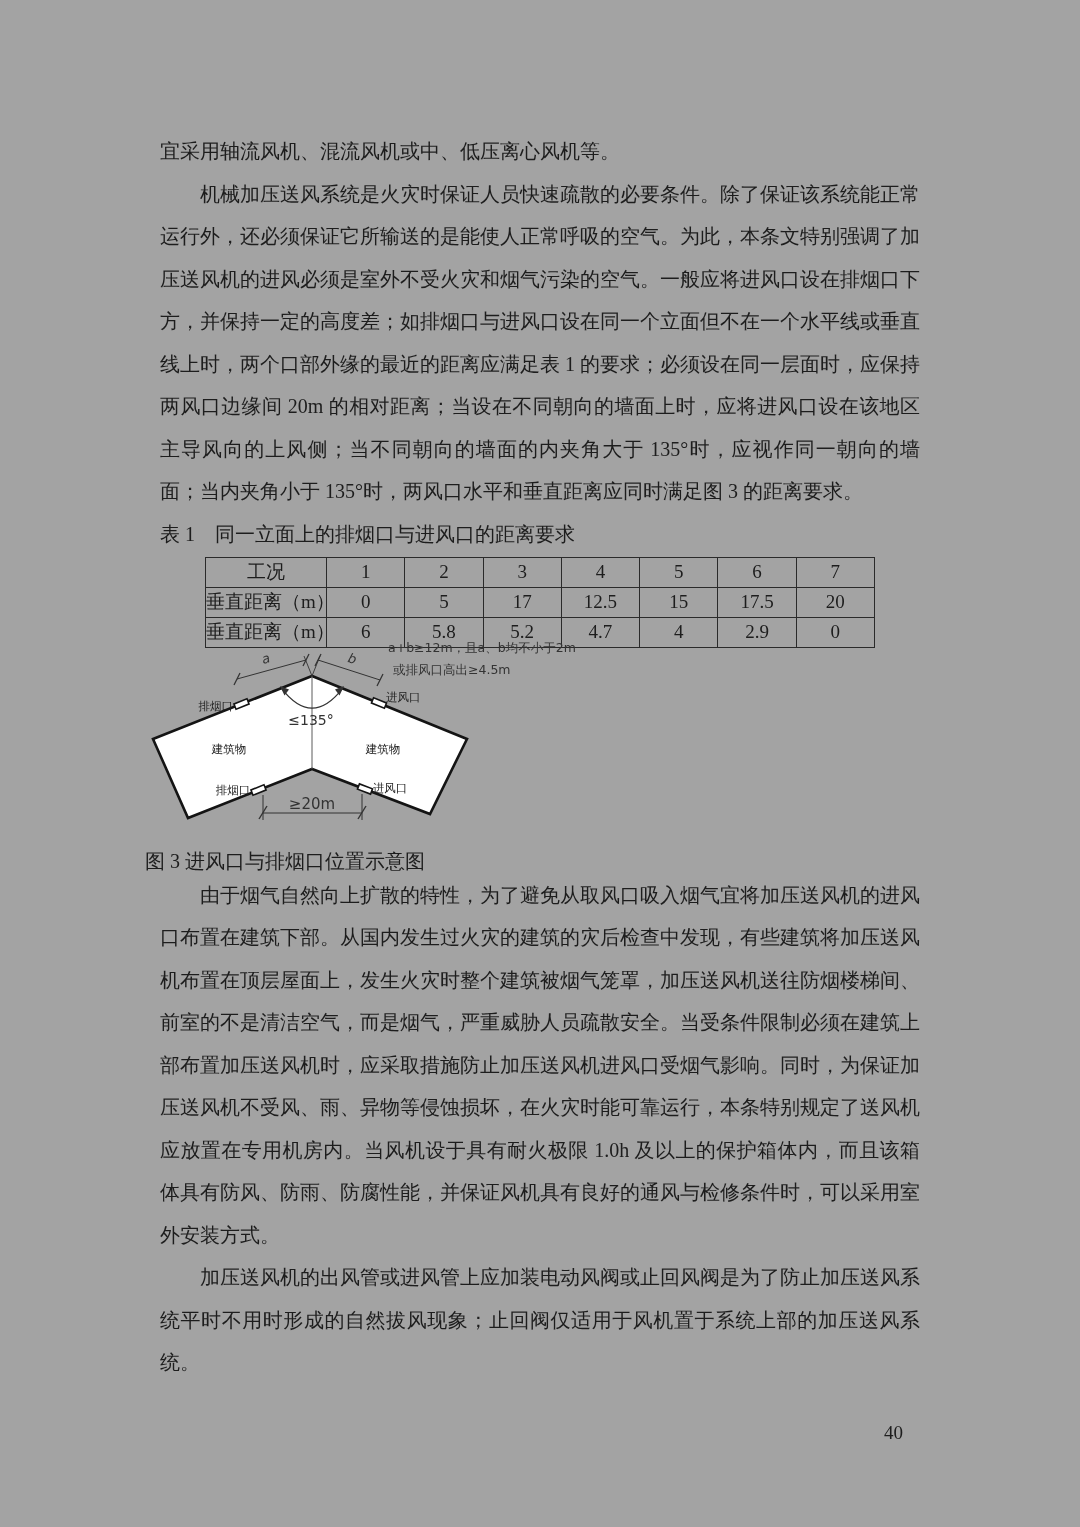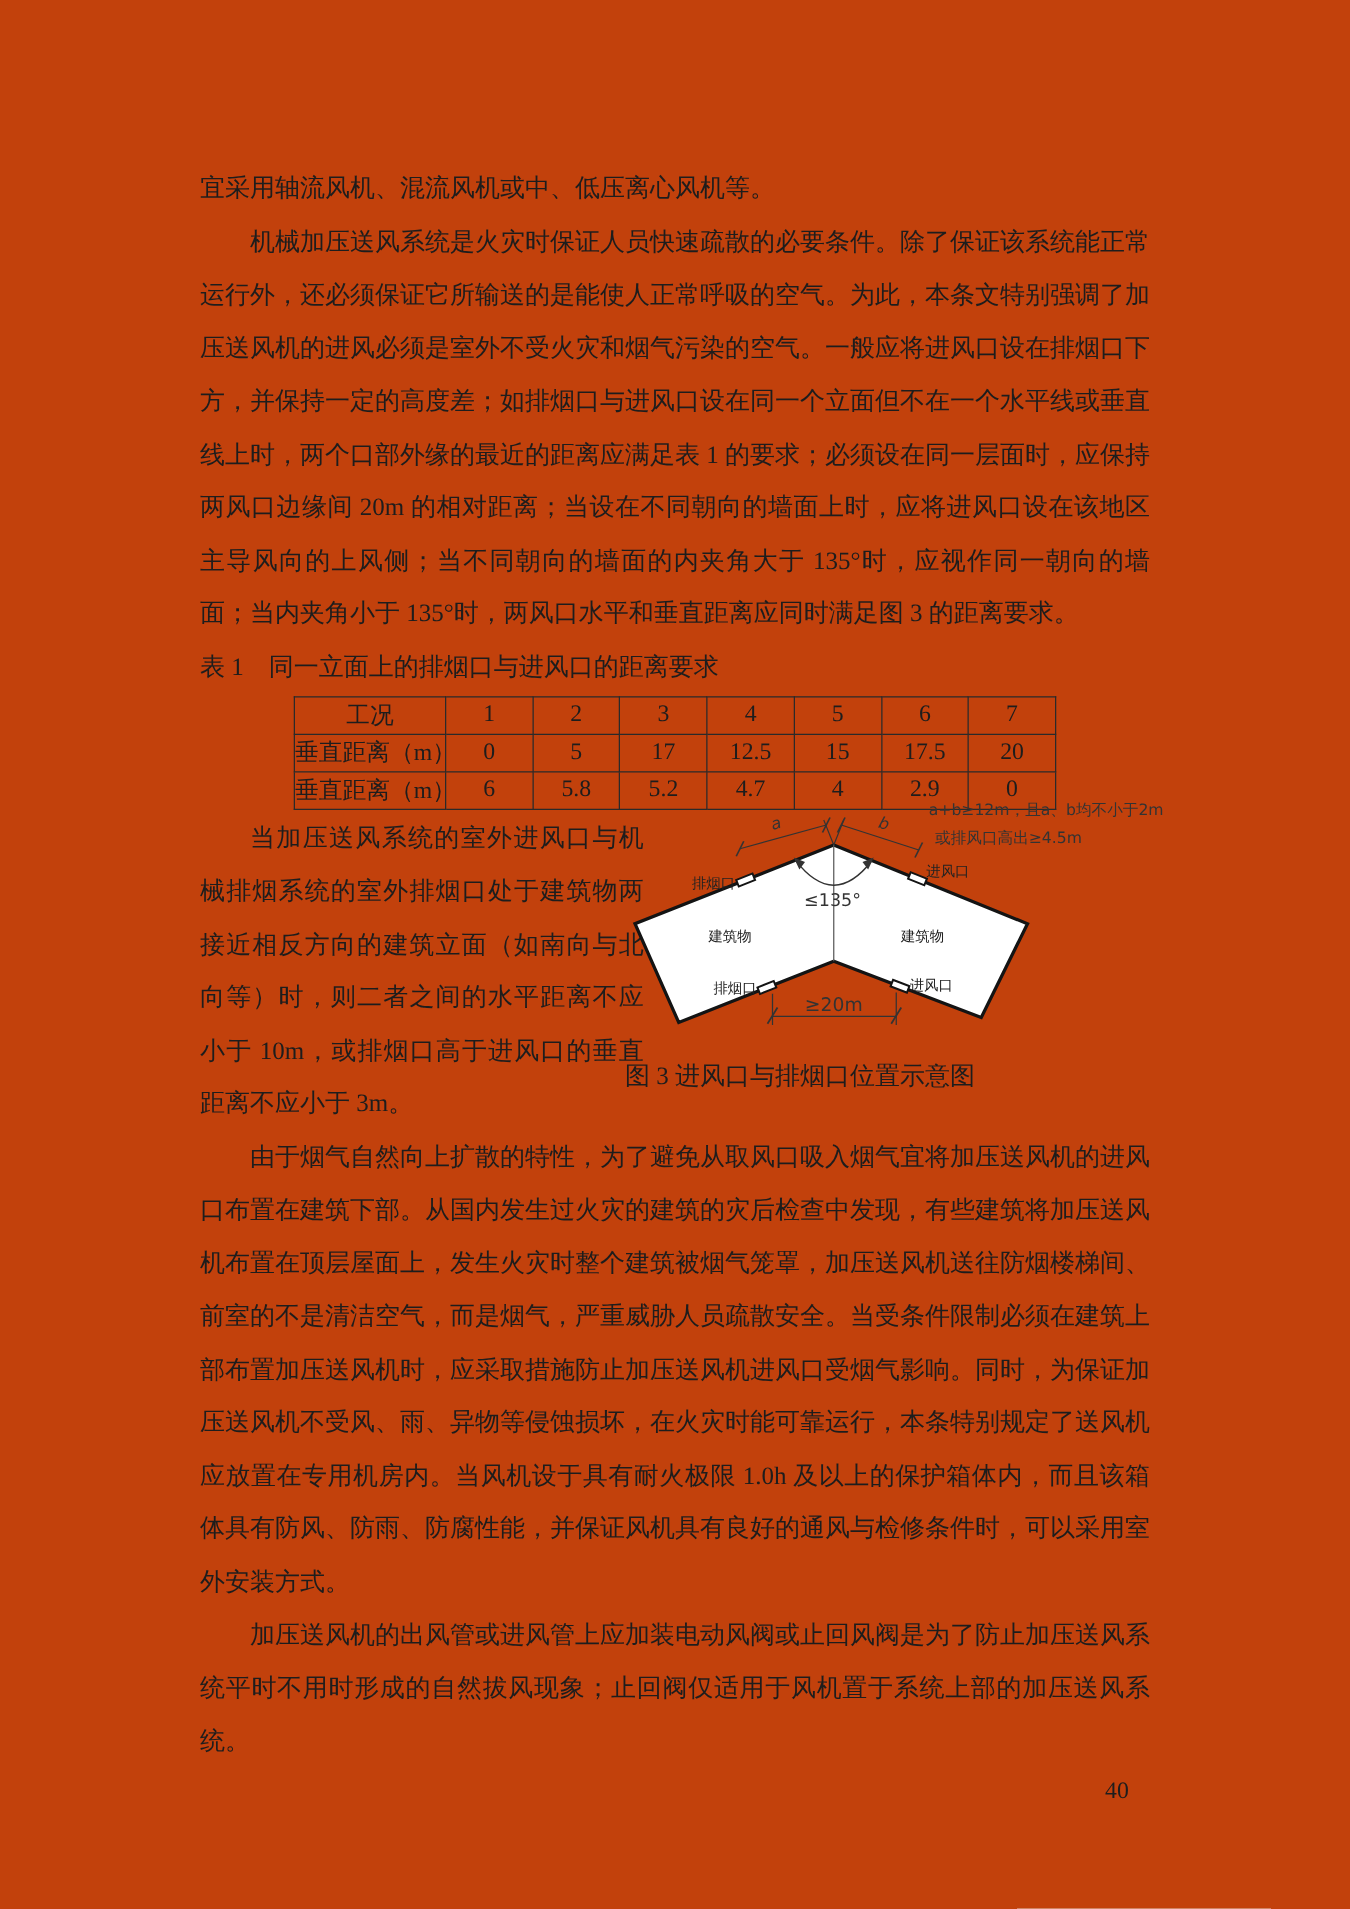--- a/index.html
+++ b/index.html
@@ -1,20 +1,20 @@
 <!DOCTYPE html>
 <html><head>
 <meta charset="utf-8">
 <style>
   html,body{margin:0;padding:0;background:#e9e9e9;}
   .page{
     position:relative;
     width:1080px;height:1527px;
     margin:0 auto;
-    background:#c2410c;
+    background:#a3a3a3;
     font-family:"Liberation Serif","DejaVu Serif",serif;
     color:#1d1d1d;
     overflow:hidden;
   }
   .content{
     position:absolute;
     left:160px;top:130px;
     width:760px;
   }
   .body-text{
@@ -28,21 +28,21 @@
   
   .table-block{margin-top:6px;}
   .table-title{
     font-size:20px;
     line-height:30px;
     margin:2px 0 8px 0;
   }
   table.t1{
     border-collapse:collapse;
     margin:0 auto;
-    width:610px;
+    width:670px;
     table-layout:fixed;
   }
   table.t1 td{
     border:1.6px solid #2a2a2a;
     height:29px;
     text-align:center;
     font-size:19px;
     padding:0;
     overflow:hidden;
     white-space:nowrap;
@@ -119,23 +119,20 @@
             <td>4.7</td>
             <td>4</td>
             <td>2.9</td>
             <td>0</td>
           </tr>
         </tbody>
       </table>
     </div>
 
     <div class="two-col">
-      <div class="col-left">
-        <p class="body-text indent">当加压送风系统的室外进风口与机械排烟系统的室外排烟口处于建筑物两接近相反方向的建筑立面（如南向与北向等）时，则二者之间的水平距离不应小于 10m，或排烟口高于进风口的垂直距离不应小于 3m。</p>
-      </div>
       <div class="col-right">
         <svg class="fig-svg" width="445" height="208" viewBox="0 0 445 208" xmlns="http://www.w3.org/2000/svg">
 
           <polygon points="167,40 8,103 43,182 167,133 285,178 322,103" fill="#ffffff" stroke="#141414" stroke-width="2.6" stroke-linejoin="miter"></polygon>
 
           <line x1="167" y1="40" x2="167" y2="133" stroke="#5a5a5a" stroke-width="1"></line>
 
           <path d="M136.3,52.1 Q167,92 197.6,52.4" fill="none" stroke="#333" stroke-width="1.2"></path>
           <polygon points="135,50 144,53.5 139.5,59.5" fill="#333"></polygon>
           <polygon points="199,50 190,53.5 194.5,59.5" fill="#333"></polygon>

